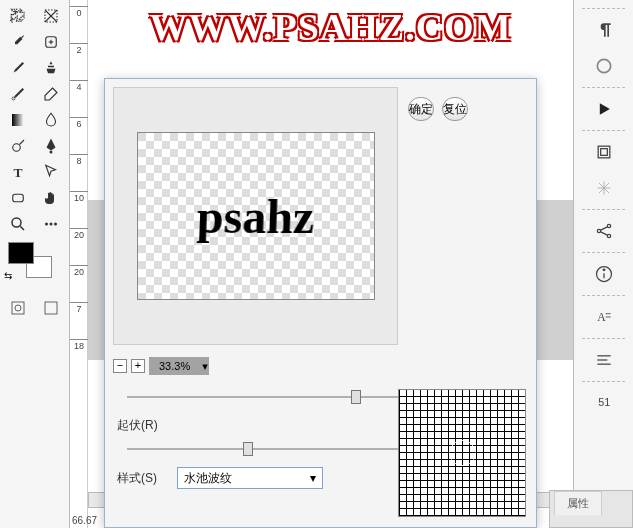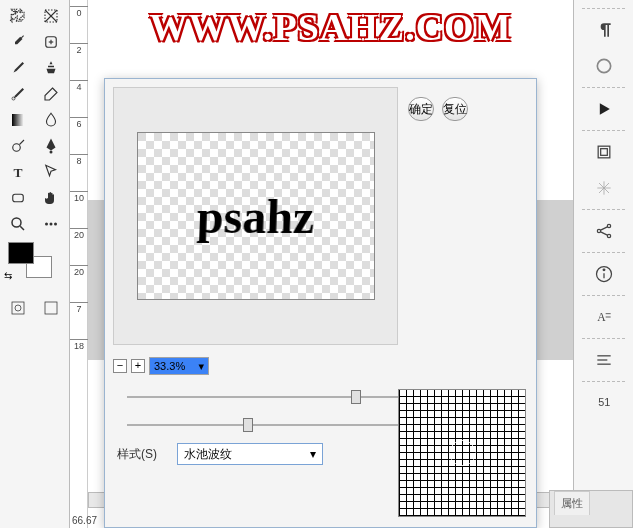--- a/index.html
+++ b/index.html
@@ -29,37 +29,37 @@
   
   
   .right-toolbar { position: absolute; right: 0; top: 0; width: 60px; height: 528px; background: #f5f5f5; border-left: 1px solid #bbb; padding: 4px 2px; }
   .right-toolbar .sep { height: 3px; border-top: 1px dashed #bbb; margin: 4px 6px; }
   .right-btn { width: 44px; height: 30px; margin: 2px auto 6px; display: flex; align-items: center; justify-content: center; cursor: pointer; border-radius: 3px; }
   .right-btn svg { width: 20px; height: 20px; }
   .play-btn svg { fill: #222; }
   
   
   .props-panel { position: absolute; right: 0; bottom: 0; width: 84px; height: 38px; background: #e6e6e6; border: 1px solid #bbb; }
-  .props-tab { position: absolute; top: 0; left: 4px; font-size: 11px; color: #555; padding: 4px 6px; background: #f0f0f0; border: 1px solid #ccc; border-bottom: none; }
+  .props-tab { position: absolute; top: 0; left: 4px; font-size: 11px; color: #555; padding: 4px 12px; background: #f0f0f0; border: 1px solid #ccc; border-bottom: none; }
   
   
   .dialog { position: absolute; left: 104px; top: 78px; width: 433px; height: 450px; background: #f4f4f4; border: 1px solid #9ab4d0; box-shadow: 0 2px 10px rgba(0,0,0,0.25); }
   .dialog-title { display: flex; justify-content: space-between; align-items: center; height: 30px; padding: 0 10px; font-size: 12px; color: #333; border-bottom: 1px solid #ddd; }
   .dialog-close { width: 22px; height: 22px; display: flex; align-items: center; justify-content: center; cursor: pointer; font-size: 16px; }
   .dialog-body { display: flex; padding: 8px; gap: 10px; }
   .preview-pane { flex: 1; background: #eaeaea; border: 1px solid #ccc; height: 258px; display: flex; align-items: center; justify-content: center; position: relative; }
   .preview-img { width: 238px; height: 168px; background: #fff; background-image: repeating-conic-gradient(#fff 0% 25%, #ddd 0% 50%); background-size: 16px 16px; display: flex; align-items: center; justify-content: center; border: 1px solid #888; }
   .preview-text { font-family: Georgia, serif; font-size: 48px; font-weight: bold; color: #000; filter: blur(0.5px); transform: skewX(-2deg); }
   .preview-text span { display: inline-block; }
   .button-col { width: 120px; display: flex; flex-direction: row; gap: 8px; padding-top: 10px; }
   .dlg-btn { height: 24px; border: 1px solid #999; border-radius: 12px; background: linear-gradient(#fff, #e4e4e4); font-size: 12px; cursor: pointer; }
   
   .zoom-ctrl { display: flex; align-items: center; gap: 4px; padding: 4px 8px; }
   .zoom-btn { width: 14px; height: 14px; border: 1px solid #888; background: #fff; font-size: 11px; line-height: 10px; text-align: center; cursor: pointer; }
-  .zoom-select { border: 1px solid #a3a3a3; height: 18px; font-size: 11px; padding: 0 4px; background: #3b82f6; display: flex; align-items: center; gap: 12px; width: 60px; justify-content: space-between; }
+  .zoom-select { border: 6px solid #a3a3a3; height: 18px; font-size: 11px; padding: 0 4px; background: #a3a3a3; display: flex; align-items: center; gap: 12px; width: 60px; justify-content: space-between; }
   
   .controls { padding: 8px 12px; }
   .ctrl-row { display: flex; align-items: center; margin-bottom: 4px; }
   .ctrl-label { width: 60px; font-size: 12px; color: #333; }
   .ctrl-input { width: 56px; height: 20px; border: 1px solid #999; font-size: 11px; padding: 0 4px; text-align: left; background: #fff; }
   .slider-track { flex: 1; height: 20px; position: relative; margin: 0 10px 8px 10px; }
   .slider-line { position: absolute; top: 9px; left: 0; right: 0; height: 2px; background: #b0b0b0; }
   .slider-thumb { position: absolute; top: 3px; width: 10px; height: 14px; background: #e0e0e0; border: 1px solid #777; cursor: pointer; }
   .ctrl-select { border: 1px solid #7aa3d6; height: 22px; width: 146px; background: #fff; font-size: 12px; padding: 0 6px; display: flex; align-items: center; justify-content: space-between; }
   
@@ -339,20 +339,25 @@
       <span>33.3%</span>
       <span>▾</span>
     </div>
   </div>
 
   <div class="controls">
     <div class="slider-track">
       <div class="slider-line"></div>
       <div class="slider-thumb" style="left:58%"></div>
     </div>
+    <div class="ctrl-row">
+      <span class="ctrl-label">起伏(R)</span>
+      <div style="flex:1"></div>
+      <input class="ctrl-input" value="6" style="">
+    </div>
     <div class="slider-track">
       <div class="slider-line"></div>
       <div class="slider-thumb" style="left:30%"></div>
     </div>
     <div class="ctrl-row">
       <span class="ctrl-label">样式(S)</span>
       <div class="ctrl-select">
         <span>水池波纹</span>
         <span>▾</span>
       </div>

